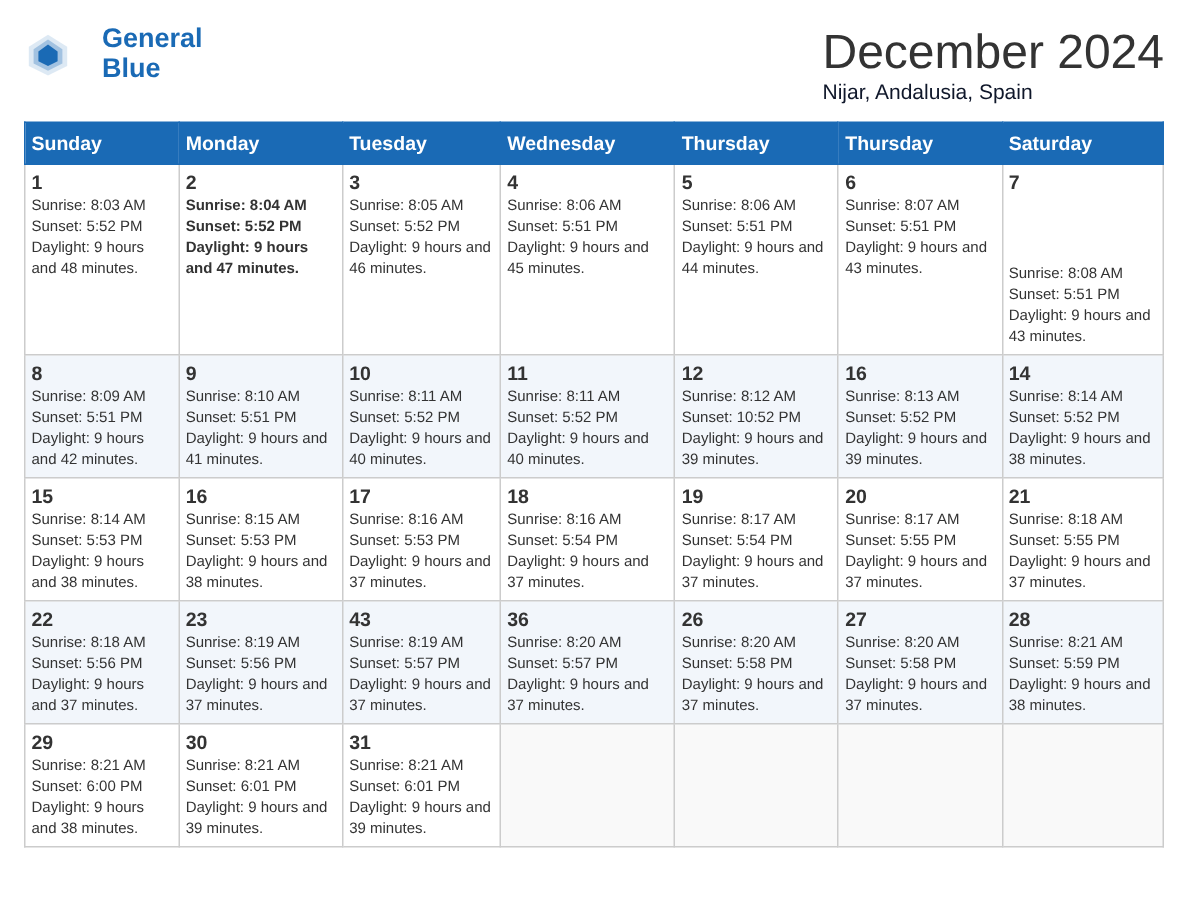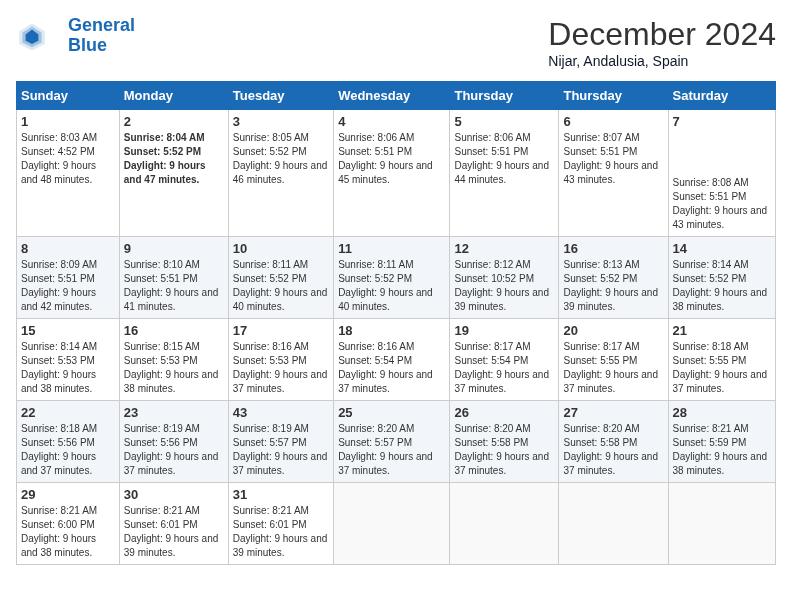--- a/index.html
+++ b/index.html
@@ -118,21 +118,21 @@
         <th>Thursday</th>
         <th>Thursday</th>
         <th>Saturday</th>
       </tr>
   </thead>
   <tbody id="calendar-body">
       <tr>
         <td>
           <span class="day-num">1</span>
           <div class="cell-info" style="white-space: pre-line;">Sunrise: 8:03 AM
-Sunset: 4:52 PM
+Sunset: 5:52 PM
 Daylight: 9 hours and 48 minutes.</div>
         </td>
         <td>
           <span class="day-num">2</span>
           <div class="cell-info" style="white-space: pre-line; font-weight: bold;">Sunrise: 8:04 AM
 Sunset: 5:52 PM
 Daylight: 9 hours and 47 minutes.</div>
         </td>
         <td>
           <span class="day-num">3</span>
@@ -266,21 +266,21 @@
 Sunset: 5:56 PM
 Daylight: 9 hours and 37 minutes.</div>
         </td>
         <td>
           <span class="day-num">43</span>
           <div class="cell-info" style="white-space: pre-line;">Sunrise: 8:19 AM
 Sunset: 5:57 PM
 Daylight: 9 hours and 37 minutes.</div>
         </td>
         <td>
-          <span class="day-num">25</span>
+          <span class="day-num">36</span>
           <div class="cell-info" style="white-space: pre-line;">Sunrise: 8:20 AM
 Sunset: 5:57 PM
 Daylight: 9 hours and 37 minutes.</div>
         </td>
         <td>
           <span class="day-num">26</span>
           <div class="cell-info" style="white-space: pre-line;">Sunrise: 8:20 AM
 Sunset: 5:58 PM
 Daylight: 9 hours and 37 minutes.</div>
         </td>

